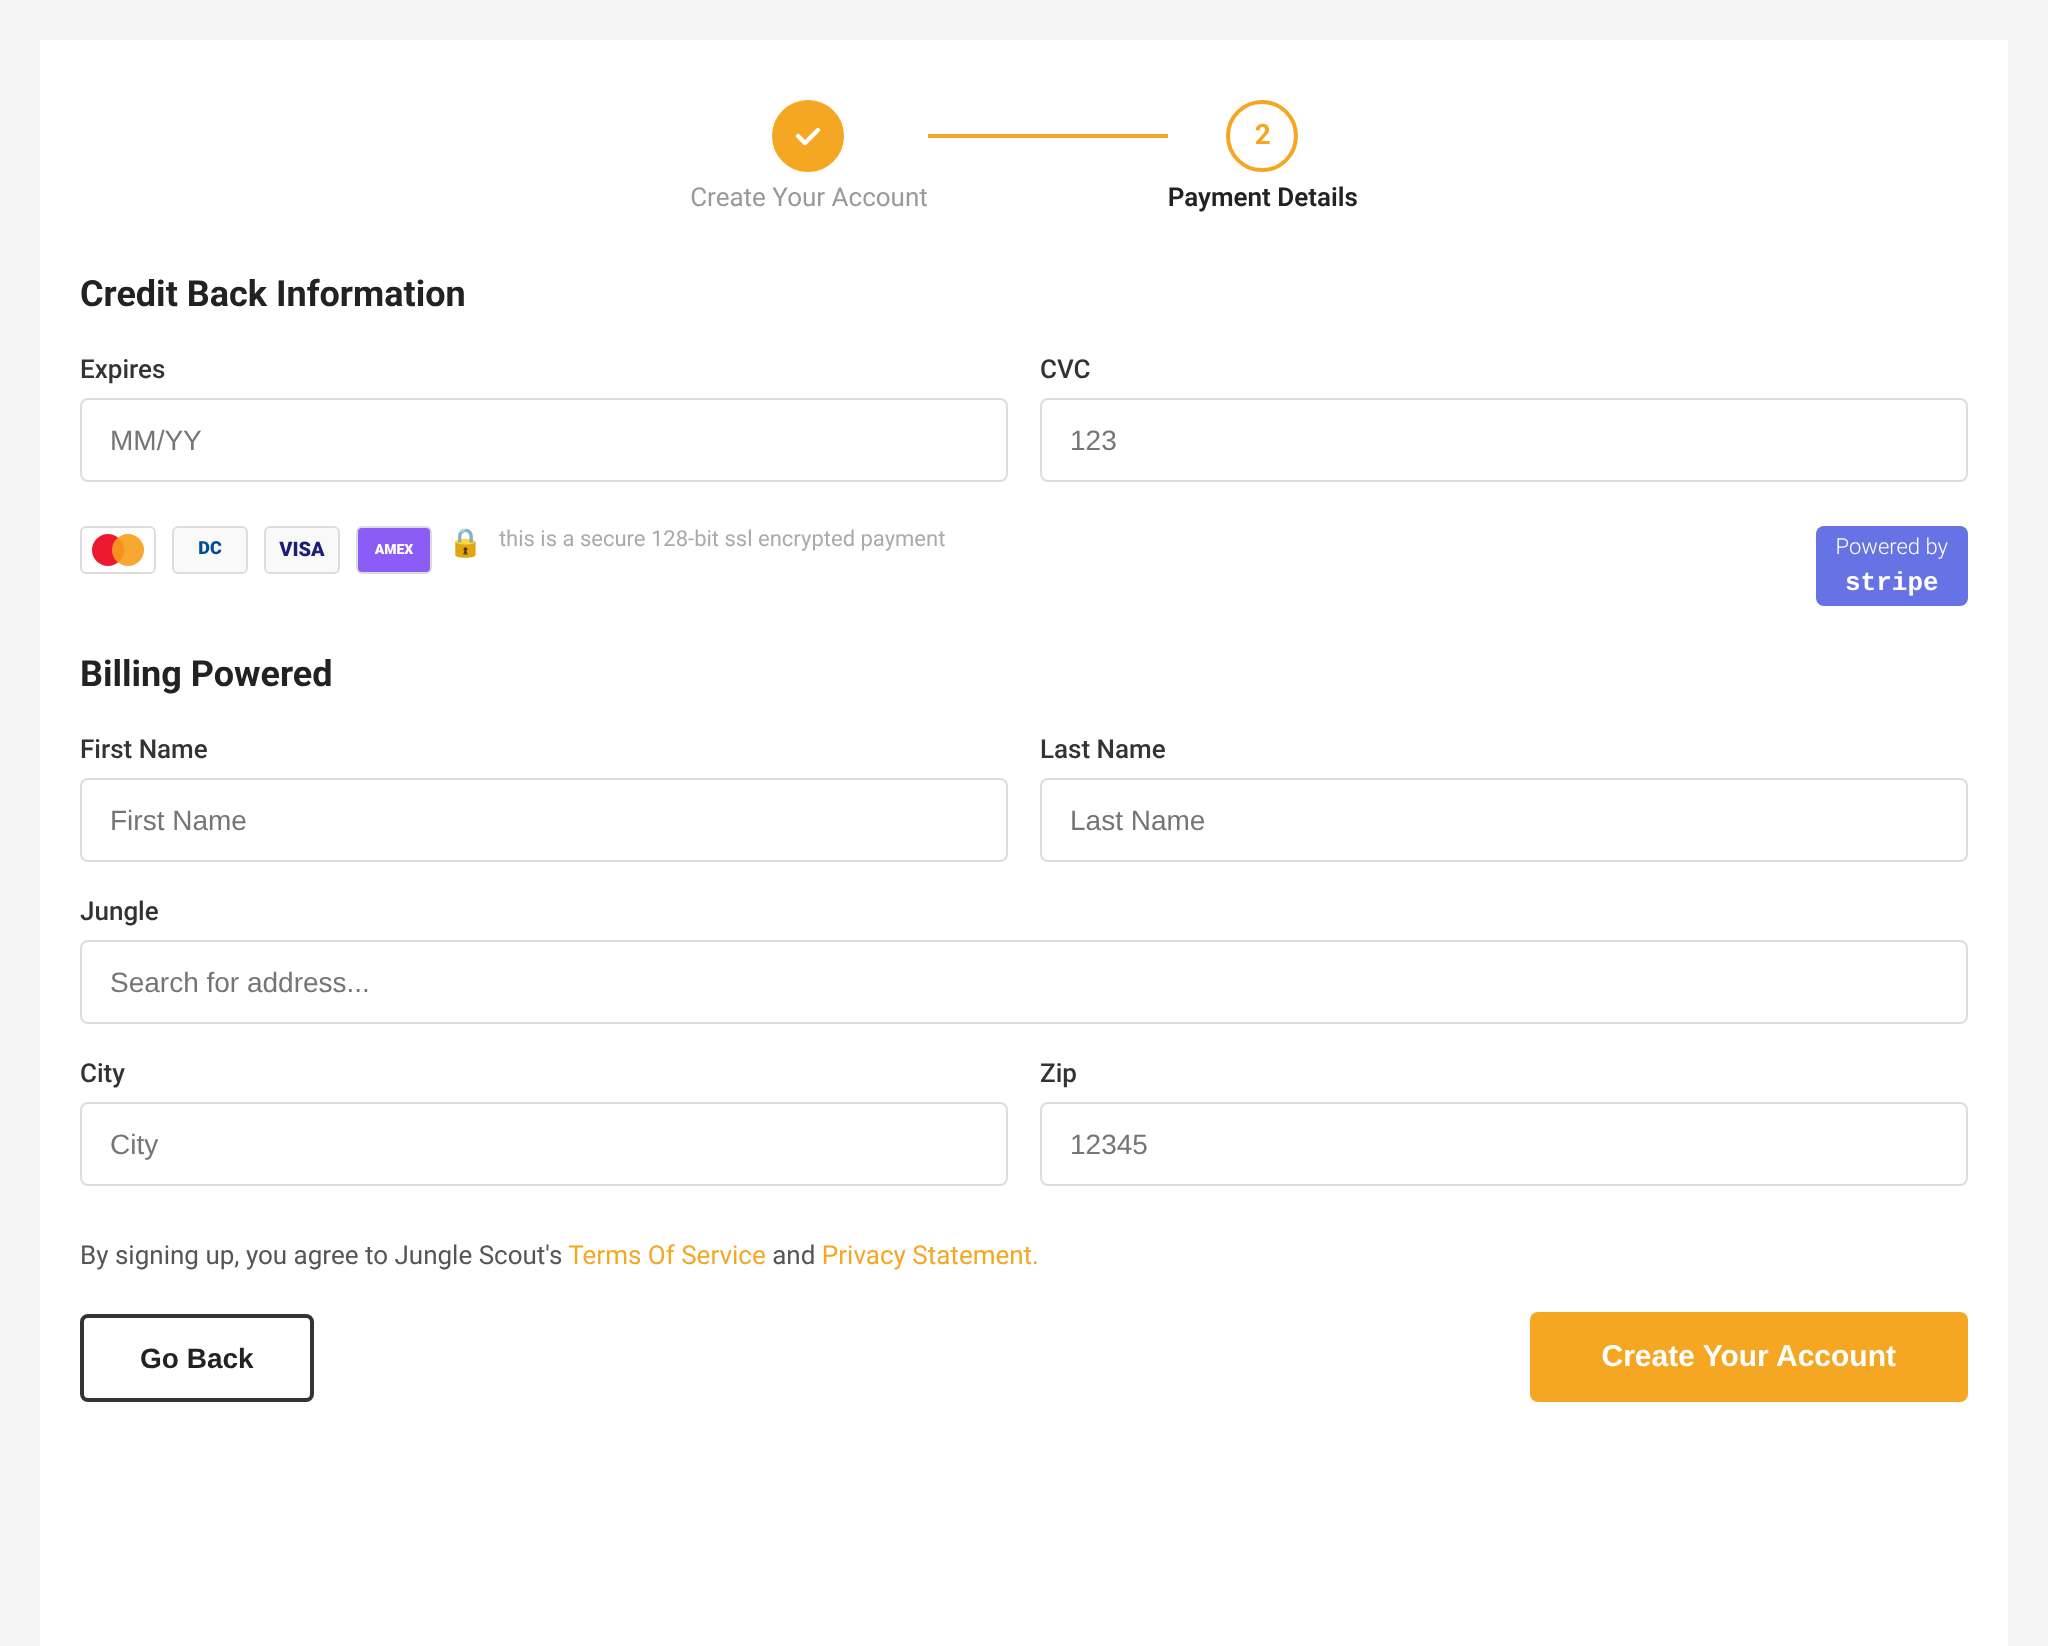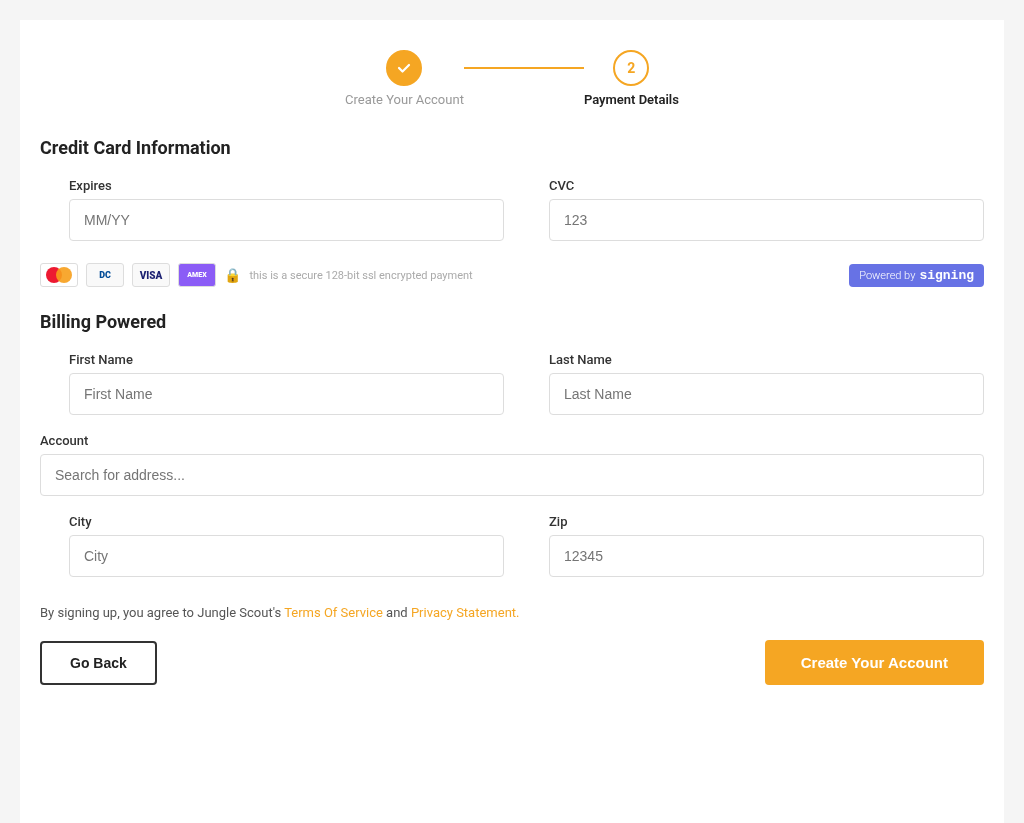--- a/index.html
+++ b/index.html
@@ -115,27 +115,26 @@
       background: #fff;
     }
 
     .form-row {
       display: flex;
       gap: 16px;
     }
 
     .form-row .form-group {
       flex: 1;
-      margin-left: 29px;
     }
 
     
     .payment-icons-row {
       display: flex;
-      align-items: center;
+      align-items: flex-start;
       gap: 8px;
       margin-bottom: 24px;
       margin-top: 4px;
     }
 
     .card-icon {
       width: 38px;
       height: 24px;
       border: 1px solid #ddd;
       border-radius: 3px;
@@ -171,20 +170,21 @@
     .stripe-badge {
       margin-left: auto;
       background: #6772e5;
       color: white;
       padding: 4px 10px;
       border-radius: 4px;
       font-size: 11px;
       display: flex;
       align-items: center;
       gap: 4px;
+      flex-direction: column;
     }
 
     .stripe-badge span.powered {
       font-weight: 300;
     }
 
     .stripe-badge span.stripe-name {
       font-weight: 700;
       font-size: 13px;
     }
@@ -308,21 +308,21 @@
     <div class="step-line"></div>
 
     <div class="step-item">
       <div class="step-circle active">
         <span>2</span>
       </div>
       <span class="step-label active">Payment Details</span>
     </div>
   </div>
 
-  <div class="section-title">Credit Card Information</div>
+  <div class="section-title">Credit Back Information</div>
 
 
   <div class="form-row">
     <div class="form-group">
       <label class="form-label">Expires</label>
       <input class="form-input" type="text" placeholder="MM/YY" style="">
     </div>
     <div class="form-group">
       <label class="form-label">CVC</label>
       <input class="form-input" type="text" placeholder="123" style="">
@@ -336,39 +336,39 @@
         <div class="mc-right"></div>
       </div>
     </div>
     <div class="card-icon" style="color:#004b97;font-size:9px;font-weight:900;">DC</div>
     <div class="card-icon visa">VISA</div>
     <div class="card-icon amex-icon">AMEX</div>
     <span class="lock-icon">🔒</span>
     <span class="secure-text">this is a secure 128-bit ssl encrypted payment</span>
     <div class="stripe-badge">
       <span class="powered">Powered by</span>
-      <span class="stripe-name" style="font-family: 'Courier New', monospace; font-weight:900;">signing</span>
+      <span class="stripe-name" style="font-family: 'Courier New', monospace; font-weight:900;">stripe</span>
     </div>
   </div>
 
   <div class="section-title">Billing Powered</div>
 
   <div class="form-row">
     <div class="form-group">
       <label class="form-label">First Name</label>
       <input class="form-input" type="text" placeholder="First Name" style="">
     </div>
     <div class="form-group">
       <label class="form-label">Last Name</label>
       <input class="form-input" type="text" placeholder="Last Name" style="">
     </div>
   </div>
 
   <div class="form-group">
-    <label class="form-label">Account</label>
+    <label class="form-label">Jungle</label>
     <input class="form-input" type="text" placeholder="Search for address..." style="">
   </div>
 
   <div class="form-row">
     <div class="form-group">
       <label class="form-label">City</label>
       <input class="form-input" type="text" placeholder="City" style="">
     </div>
     <div class="form-group">
       <label class="form-label">Zip</label>

